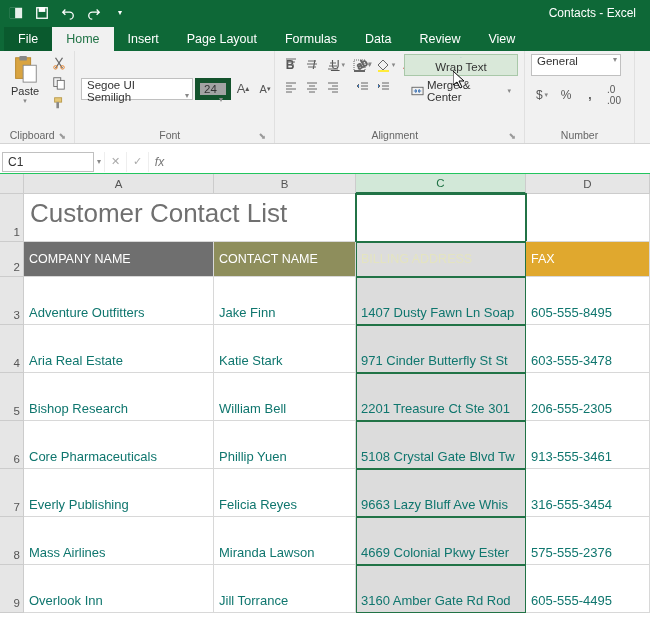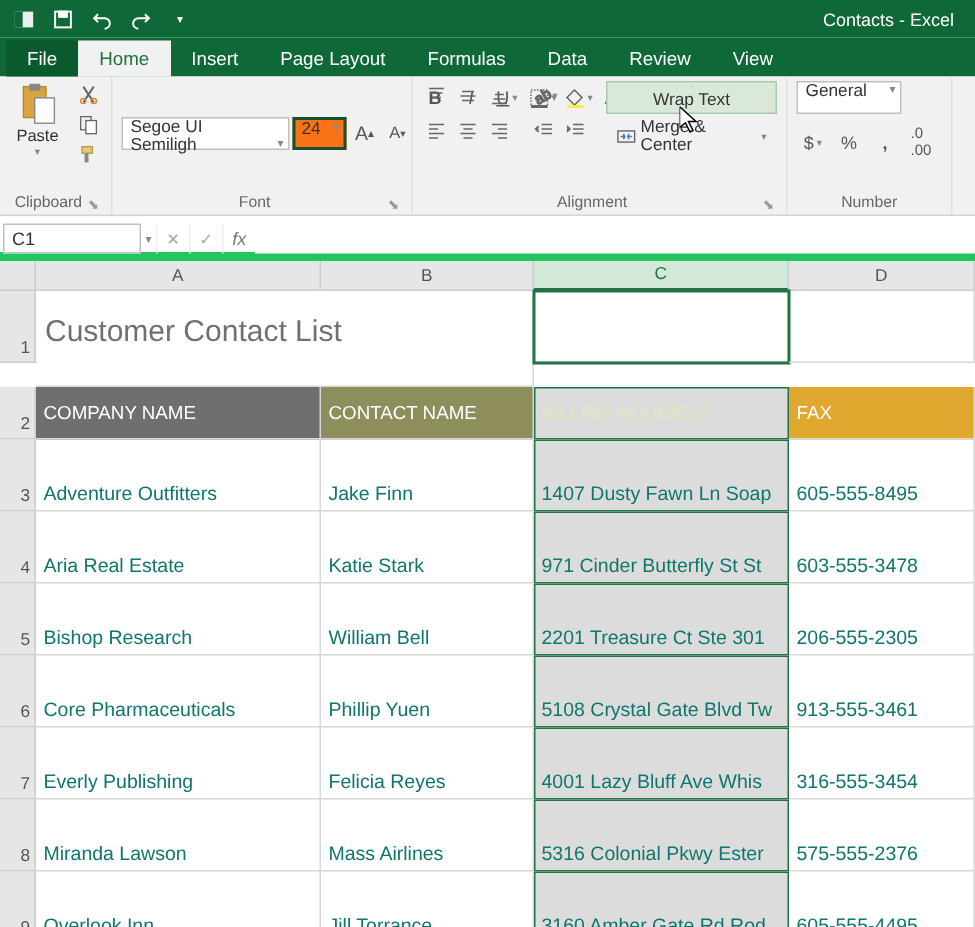--- a/index.html
+++ b/index.html
@@ -27,51 +27,51 @@
 .group-content { flex: 1; display: flex; align-items: flex-start; gap: 4px; }
 
 .paste-big { display: flex; flex-direction: column; align-items: center; width: 38px; cursor: pointer; }
 .paste-big .icn { width: 30px; height: 30px; }
 .paste-big .lbl { font-size: 11px; margin-top: 1px; }
 .mini-col { display: flex; flex-direction: column; gap: 2px; margin-left: 2px; }
 .mini-btn { width: 18px; height: 18px; display: flex; align-items: center; justify-content: center; cursor: pointer; }
 
 .font-group .row { display: flex; align-items: center; gap: 2px; margin-bottom: 4px; }
 .font-select { background: #fff; border: 1px solid #c0c0c0; height: 22px; font-size: 11.5px; padding: 0 14px 0 5px; position: relative; }
-.size-select { background: #f97316; border: 2px solid #14532d; height: 22px; width: 36px; font-size: 11.5px; padding: 0 12px 0 4px; }
+.size-select { background: #a3a3a3; border: 5px solid #14532d; height: 22px; width: 36px; font-size: 11.5px; padding: 0 12px 0 4px; }
 .font-increase { width: 20px; height: 20px; display: flex; align-items: center; justify-content: center; cursor: pointer; font-size: 13px; color: #555;}
 .font-row2 { display: flex; gap: 2px; }
 .rb { width: 22px; height: 22px; display: flex; align-items: center; justify-content: center; cursor: pointer; color: #555; font-size: 12px; }
 .rb.dd::after { content: '▾'; font-size: 7px; margin-left: 2px; color: #888; }
 
 .align-group .arow { display: flex; gap: 1px; margin-bottom: 3px; }
 .ab { width: 20px; height: 20px; display: flex; align-items: center; justify-content: center; cursor: pointer; }
 .ab svg { width: 14px; height: 14px; stroke: #666; }
 
 .wrap-btn { border: 1px solid #a9c8a9; background: #d9e8d9; padding: 2px 6px; display: flex; align-items: center; gap: 3px; font-size: 11.5px; height: 22px; margin-bottom: 4px; cursor: pointer; position: relative; flex-direction: column; }
 .merge-btn { border: 1px solid transparent; padding: 2px 6px; display: flex; align-items: center; gap: 3px; font-size: 11.5px; height: 22px; cursor: pointer; }
 .cursor-arrow { position: absolute; top: 16px; left: 48px; pointer-events: none; }
 
-.num-select { background: #fff; border: 1px solid #c0c0c0; height: 22px; width: 70px; font-size: 11.5px; padding: 0 14px 0 5px; margin-bottom: 4px; }
+.num-select { background: #fff; border: 1px solid #c0c0c0; height: 22px; width: 90px; font-size: 11.5px; padding: 0 14px 0 5px; margin-bottom: 4px; }
 .num-row { display: flex; gap: 2px; }
 
 
-.formulabar { height: 24px; border-bottom: 6px solid #22c55e; display: flex; align-items: center; background: #fff; margin-top: 6px; }
+.formulabar { height: 24px; border-bottom: 1px solid #22c55e; display: flex; align-items: center; background: #fff; margin-top: 6px; }
 .namebox { width: 92px; height: 20px; border: 1px solid #c0c0c0; padding: 0 5px; font-size: 12px; margin-left: 2px; background: #fff; display: flex; align-items: center; }
 .fb-btn { width: 22px; height: 20px; display: flex; align-items: center; justify-content: center; color: #aaa; border-left: 1px solid #eee; font-size: 11px; }
 .fx { font-style: italic; color: #777; font-size: 12px; }
 .fb-input { flex: 1; height: 20px; border: none; padding: 0 5px; font-size: 12px; }
 
 
 .grid { display: grid; grid-template-columns: 24px 190px 142px 170px 124px; grid-auto-rows: auto; }
 .colhdr, .rowhdr, .corner { background: #e6e6e6; border-right: 1px solid #ccc; border-bottom: 1px solid #ccc; font-size: 11.5px; color: #555; display: flex; align-items: center; justify-content: center; height: 20px; }
 .colhdr.sel { background: #d2e8d8; border-bottom: 2px solid #217346; color: #217346; }
 .rowhdr { justify-content: flex-end; padding-right: 3px; }
 .cell { border-right: 1px solid #d8d8d8; border-bottom: 1px solid #d8d8d8; padding: 4px 5px; font-size: 13px; color: #0f766e; overflow: hidden; white-space: nowrap; text-overflow: clip; display: flex; align-items: flex-end; }
-.title-cell { font-size: 20px; font-weight: 300; color: #707070; padding: 8px 6px 16px; height: 64px; align-items: center; }
+.title-cell { font-size: 26px; font-weight: 300; color: #707070; padding: 8px 6px 16px; height: 48px; align-items: center; }
 .hdr-cell { color: #fff; font-size: 12.5px; height: 35px; align-items: center; padding: 4px 5px; }
 .hdr-a { background: #6f6f6f; }
 .hdr-b { background: #8e8e5c; }
 .hdr-c { background: #9e9e37; }
 .hdr-d { background: #e0a82e; }
 .data-row { height: 48px; }
 .col-sel { background: #dcdcdc; outline: 1px solid #217346; outline-offset: -1px; }
 .col-sel.first-sel { background: #fff; outline: 2px solid #217346; }
 .rowhdr-tall { height: 48px; align-items: flex-end; padding-bottom: 3px; }
 .rowhdr-row2 { height: 35px; align-items: flex-end; padding-bottom: 3px; }
@@ -367,25 +367,25 @@
     <div class="cell data-row col-sel">2201 Treasure Ct Ste 301</div>
     <div class="cell data-row">206-555-2305</div>
     <div class="rowhdr rowhdr-tall">6</div>
     <div class="cell data-row">Core Pharmaceuticals</div>
     <div class="cell data-row">Phillip Yuen</div>
     <div class="cell data-row col-sel">5108 Crystal Gate Blvd Tw</div>
     <div class="cell data-row">913-555-3461</div>
     <div class="rowhdr rowhdr-tall">7</div>
     <div class="cell data-row">Everly Publishing</div>
     <div class="cell data-row">Felicia Reyes</div>
-    <div class="cell data-row col-sel">4001 Lazy Bluff Ave Whis</div>
+    <div class="cell data-row col-sel">9663 Lazy Bluff Ave Whis</div>
     <div class="cell data-row">316-555-3454</div>
     <div class="rowhdr rowhdr-tall">8</div>
+    <div class="cell data-row">Mass Airlines</div>
     <div class="cell data-row">Miranda Lawson</div>
-    <div class="cell data-row">Mass Airlines</div>
-    <div class="cell data-row col-sel">5316 Colonial Pkwy Ester</div>
+    <div class="cell data-row col-sel">4669 Colonial Pkwy Ester</div>
     <div class="cell data-row">575-555-2376</div>
     <div class="rowhdr rowhdr-tall">9</div>
     <div class="cell data-row">Overlook Inn</div>
     <div class="cell data-row">Jill Torrance</div>
     <div class="cell data-row col-sel">3160 Amber Gate Rd Rod</div>
     <div class="cell data-row">605-555-4495</div>
   </div>
 
 </body></html>

